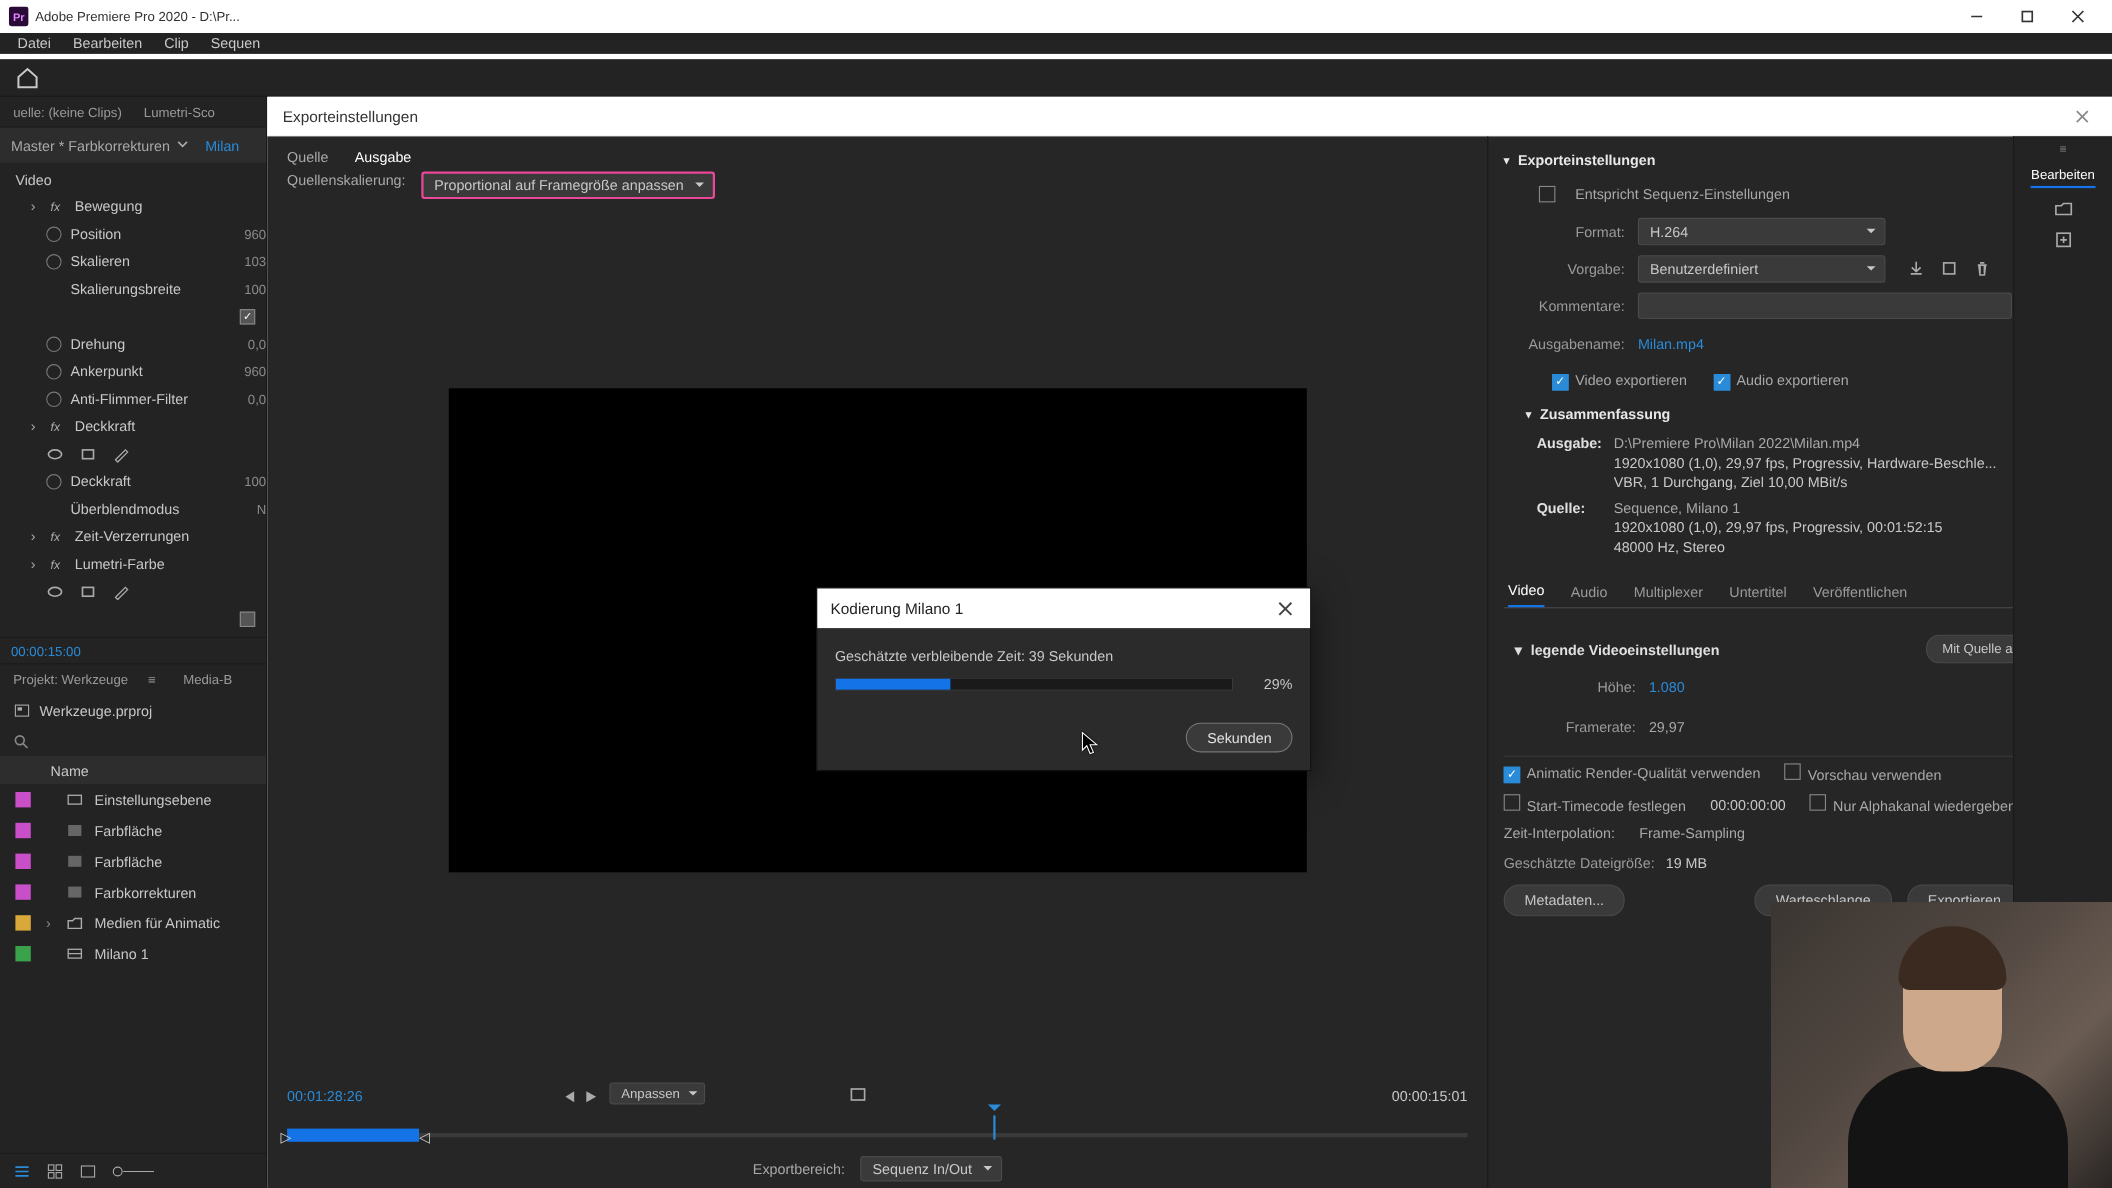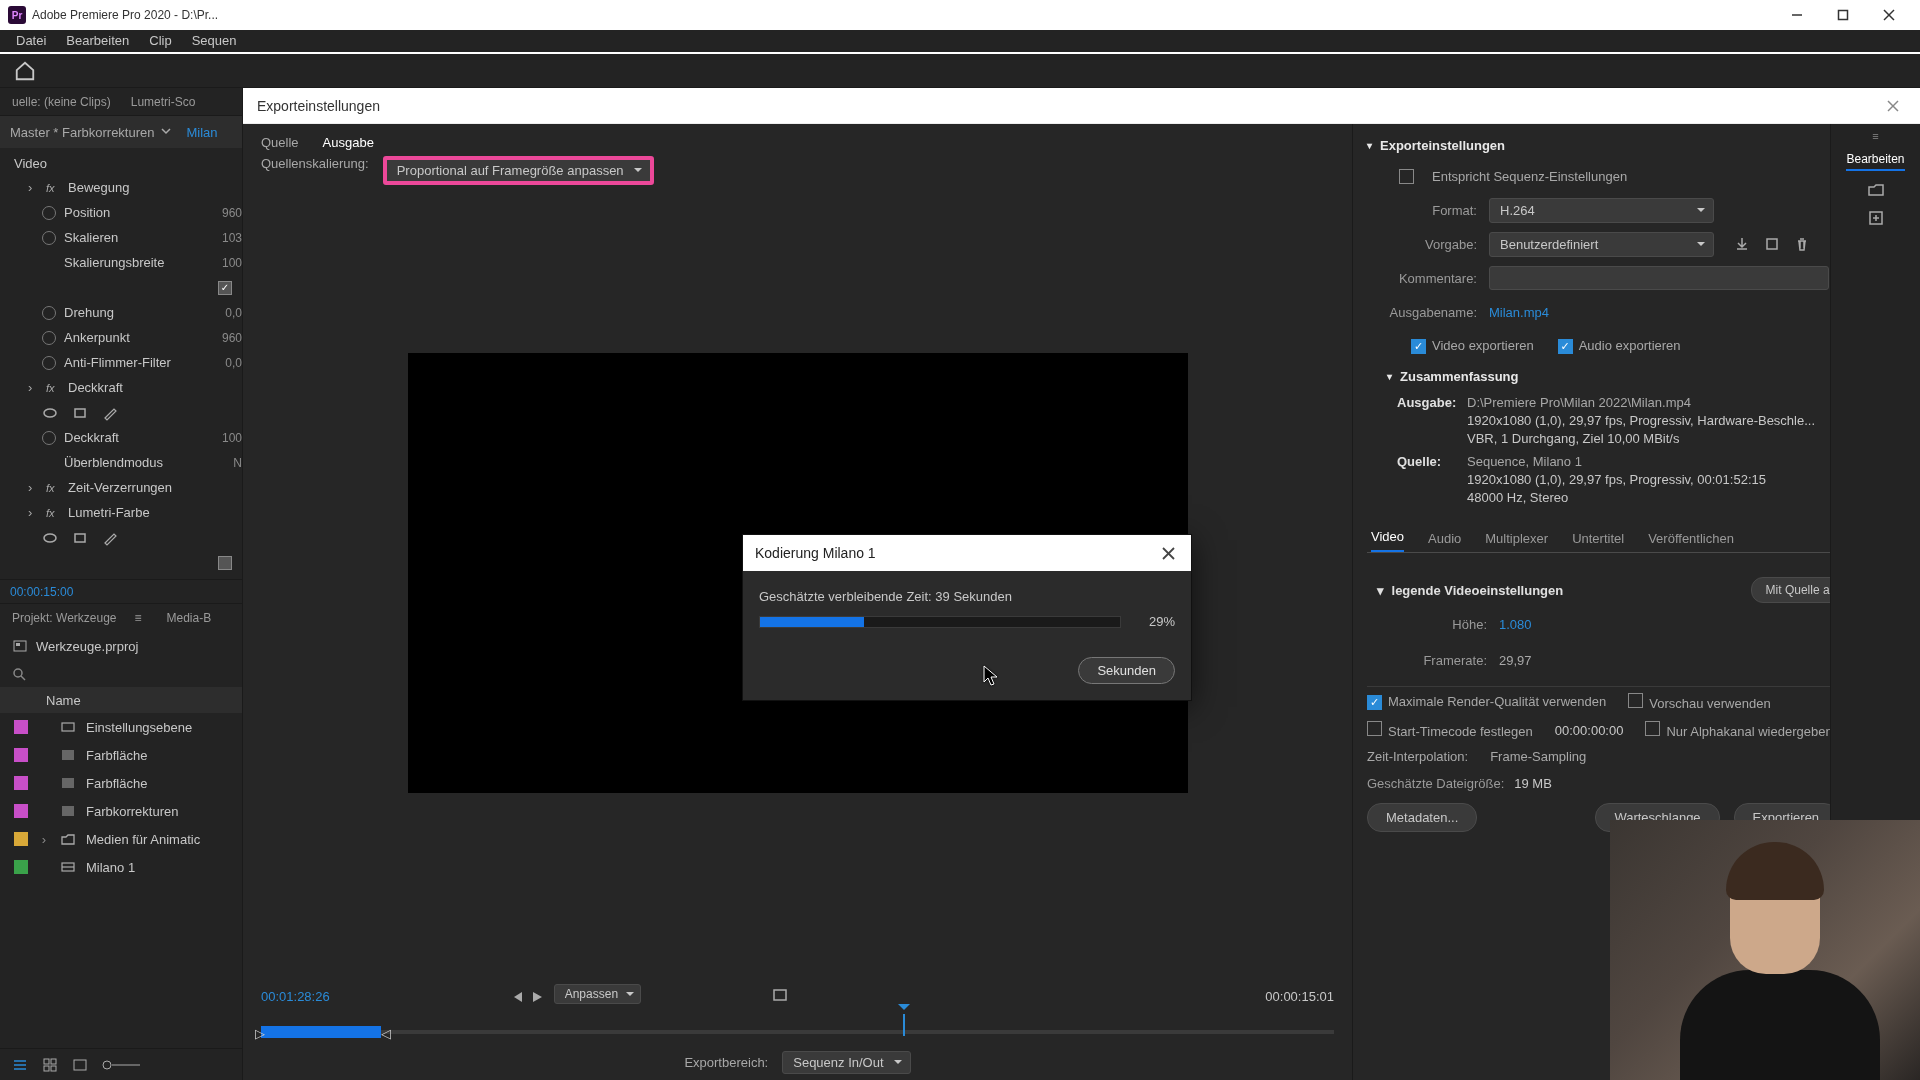--- a/index.html
+++ b/index.html
@@ -6,21 +6,21 @@
 html, body { width: 1920px; height: 1080px; overflow: hidden; background: #232323; color: #a8a8a8; font-size: 13px; user-select: none; }
 
 
 .titlebar { height: 30px; background: #fff; display: flex; align-items: center; padding: 0 8px; color: #333; font-size: 12px; }
 .titlebar .icon { width: 18px; height: 18px; margin-right: 6px; display:flex; align-items:center; justify-content:center;}
 .titlebar .spacer { flex: 1; }
 .titlebar .winbtn { width: 46px; height: 30px; display: flex; align-items: center; justify-content: center; color:#333;}
 .titlebar .winbtn svg { stroke:#333; }
 
 
-.menubar { height: 24px; background: #232323; display: flex; align-items: center; padding: 0 6px; gap: 0; border-bottom:2px solid #ffffff;}
+.menubar { height: 24px; background: #232323; display: flex; align-items: center; padding: 0 6px; gap: 0; border-bottom:5px solid #ffffff;}
 .menubar span { padding: 0 10px; font-size: 13px; color: #c8c8c8; line-height: 24px; }
 
 
 .homebar { height: 34px; background: #232323; border-bottom:1px solid #1a1a1a; display:flex; align-items:center; padding-left:14px;}
 .homebar .home-icon { width:22px; height:22px; }
 
 
 .main { flex:1; display:flex; position:relative; height: calc(1080px - 30px - 24px - 34px); }
 
 
@@ -61,21 +61,21 @@
 }
 .export-titlebar{height:36px; display:flex; align-items:center; padding:0 14px; color:#333; font-size:14px; background:#fff; border-bottom:1px solid #eee;}
 .export-titlebar .close{margin-left:auto; width:26px; height:26px; display:flex; align-items:center; justify-content:center; color:#888;}
 .export-body{flex:1; background:#262626; display:flex; position:relative;}
 
 
 .preview{flex:1; display:flex; flex-direction:column; padding:4px 0 0 0; min-width:0;}
 .preview-tabs{height:28px; display:flex; align-items:center; gap:24px; padding:0 18px; font-size:13px;}
 .preview-tabs span.active{color:#fff;}
 .scale-row{height:30px; display:flex; align-items:flex-start; gap:14px; padding:0 18px; font-size:13px;}
-.scale-row .dropdown{background:#3a3a3a; border:4px solid #ec4899; padding:3px 26px 3px 10px; border-radius:3px; position:relative; color:#c8c8c8;}
+.scale-row .dropdown{background:#3a3a3a; border:2px solid #ec4899; padding:3px 26px 3px 10px; border-radius:3px; position:relative; color:#c8c8c8;}
 .scale-row .dropdown::after{content:""; position:absolute; right:8px; top:8px; border:4px solid transparent; border-top-color:#c8c8c8;}
 .preview-canvas-wrap{flex:1; display:flex; align-items:center; justify-content:center;}
 .preview-canvas{width:780px; height:440px; background:#000;}
 .timeline-row{height:44px; display:flex; align-items:flex-end; gap:10px; padding:0 18px; font-size:13px;}
 .timeline-row .tc{color:#2a8bd8;}
 .timeline-row .play-group{display:flex; gap:6px; margin-left:170px;}
 .timeline-row .dd2{background:#3a3a3a; border:1px solid #4a4a4a; padding:2px 22px 2px 10px; border-radius:3px; position:relative; color:#c8c8c8; font-size:12px;}
 .timeline-row .dd2::after{content:""; position:absolute; right:6px; top:7px; border:4px solid transparent; border-top-color:#c8c8c8;}
 .timeline-row .endtc{margin-left:auto; color:#c8c8c8;}
 .mini-timeline{height:40px; position:relative; padding:0 18px;}
@@ -630,21 +630,21 @@
           </div>
           <div class="dims" style="margin-top:12px;">
             <span class="lbl">Framerate:</span>
             <span class="dropdown" style="flex:0 0 200px;">29,97</span>
             <span class="chkcell" style="margin-left:auto;"><span class="chk on"></span></span>
           </div>
         </div>
 
         <div class="lower-checks">
           <div class="line">
-            <span><span class="chk on"></span><span>Maximale Render-Qualität verwenden</span></span>
+            <span><span class="chk on"></span><span>Animatic Render-Qualität verwenden</span></span>
             <span><span class="chk"></span><span>Vorschau verwenden</span></span>
           </div>
           <div class="line">
             <span><span class="chk"></span><span>Start-Timecode festlegen</span></span>
             <span class="val">00:00:00:00</span>
             <span><span class="chk"></span><span>Nur Alphakanal wiedergeben</span></span>
           </div>
           <div class="line">
             <span>Zeit-Interpolation:</span>
             <span class="dropdown" style="flex:0 0 230px;">Frame-Sampling</span>

